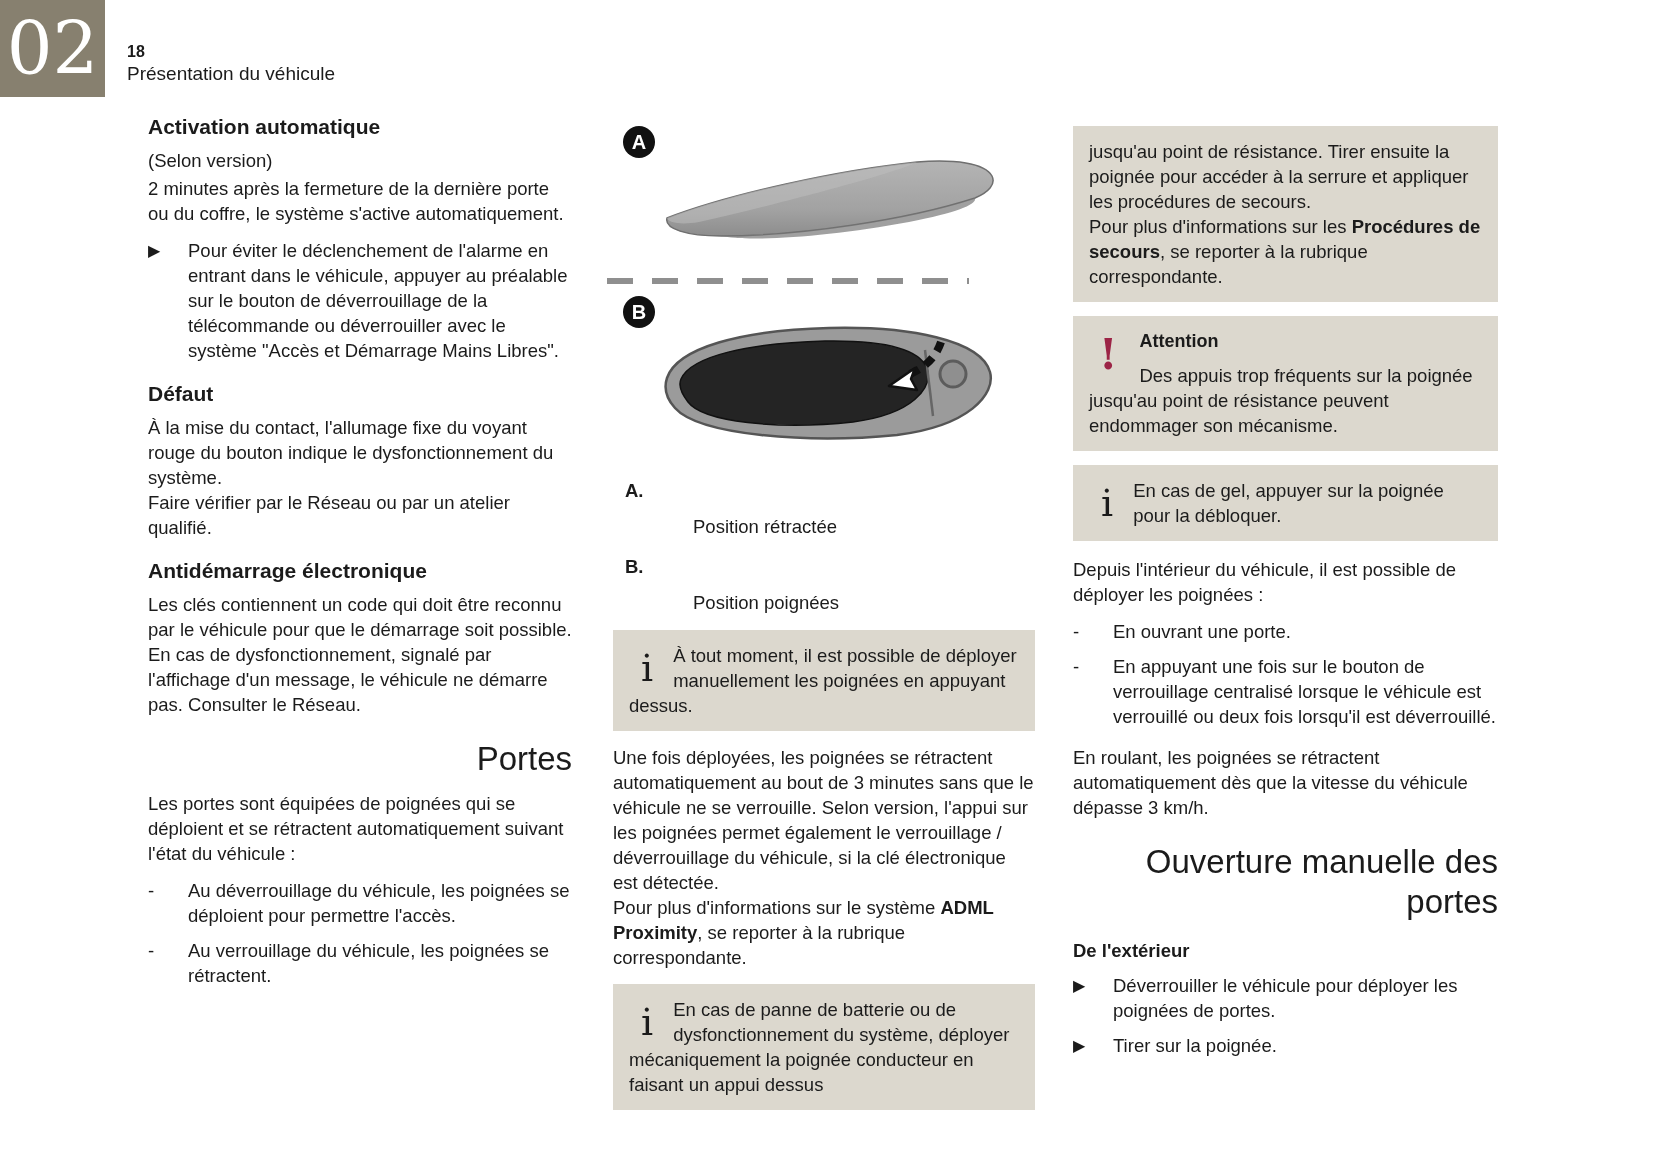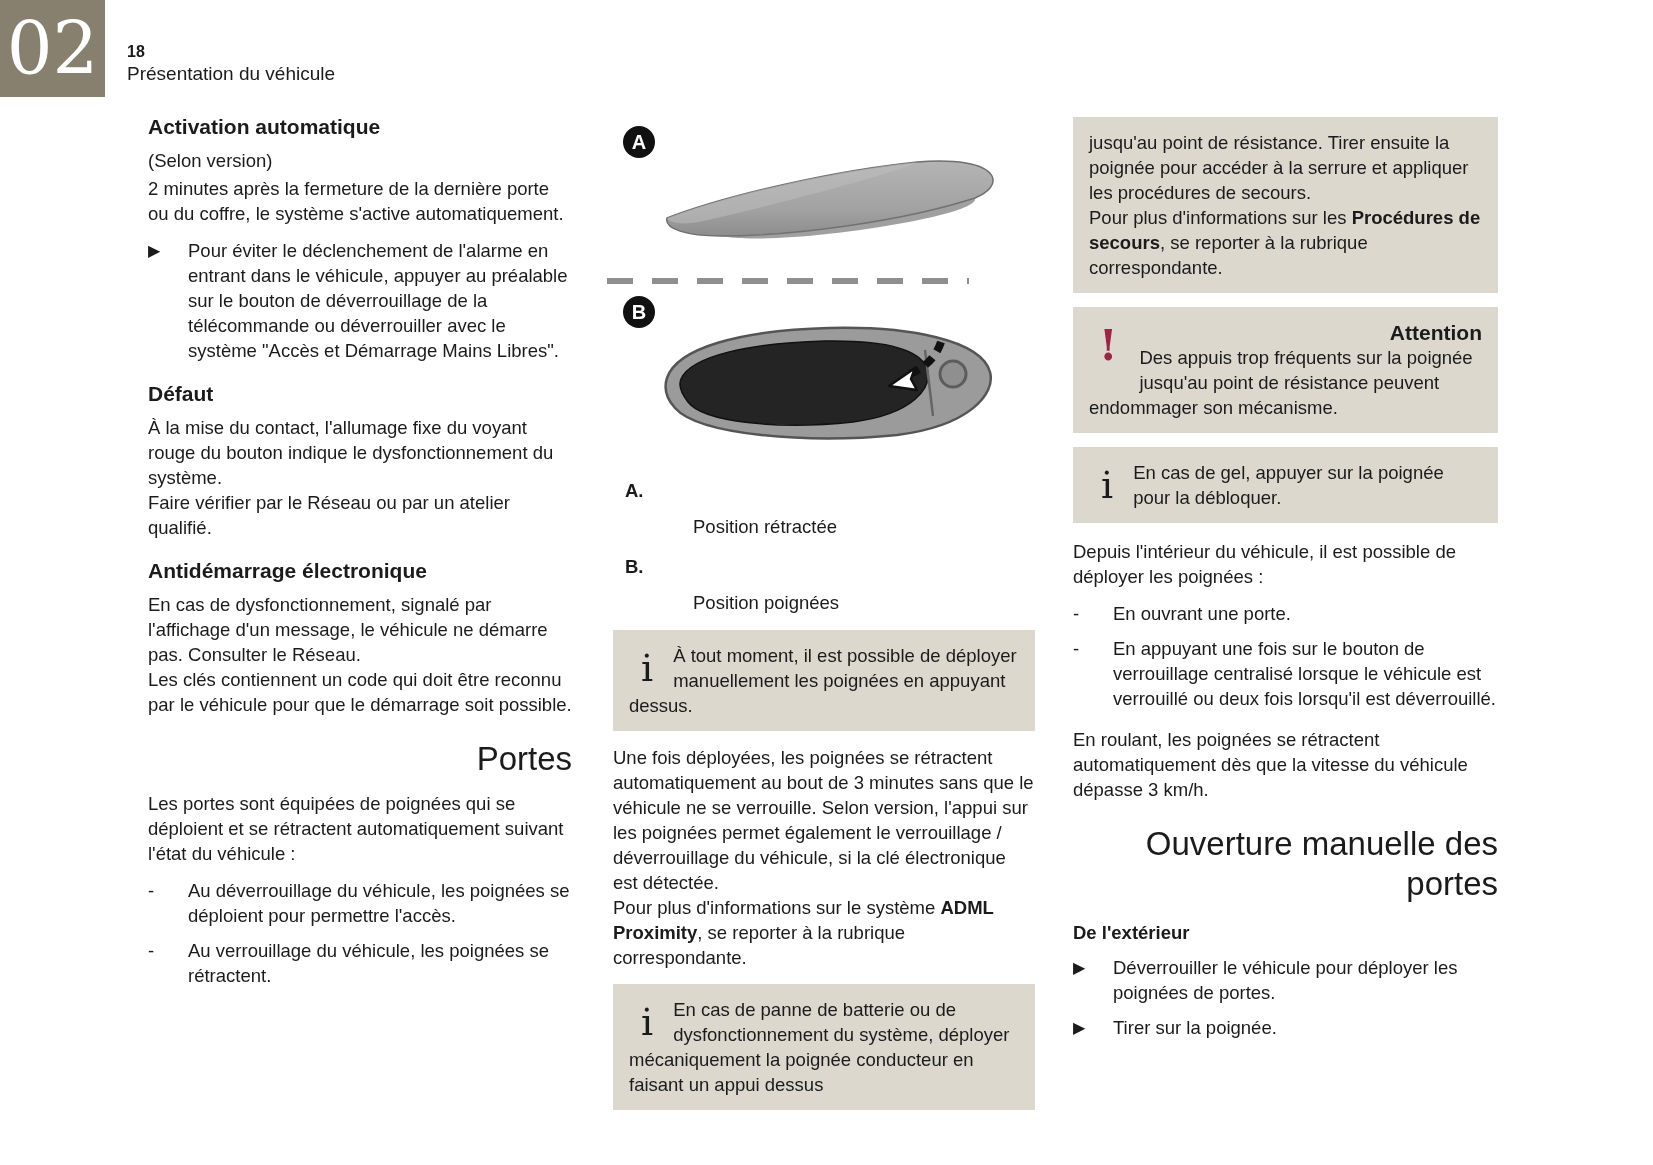--- a/index.html
+++ b/index.html
@@ -25,26 +25,26 @@
   h2{font-size:33px;line-height:40px;font-weight:400;margin:22px 0 12px;text-align:right;}
   h4{font-size:18.5px;line-height:25px;font-weight:bold;margin:16px 0 10px;}
   
   .b-item{display:flex;margin:10px 0;}
   .b-glyph{flex:0 0 40px;font-size:16px;line-height:25px;}
   .b-glyph.dash{font-size:18.5px;}
   .b-text{flex:1;font-size:18.5px;line-height:25px;}
   
   .gbox{background:#dcd8ce;padding:13px 16px;margin:14px 0;font-size:18.5px;line-height:25px;overflow:hidden;}
   .gbox p{margin:0;}
-  .gbox.first{margin-top:5px;}
+  .gbox.first{margin-top:14px;}
   .icon-i{float:left;font-family:"DejaVu Serif",serif;font-size:38px;line-height:46px;
         margin:2px 20px 2px 12px;}
   .icon-attn{float:left;font-family:"DejaVu Serif",serif;font-weight:bold;color:#9c2446;
         font-size:42px;line-height:48px;margin:2px 22px 2px 10px;}
-  .attn-title{font-weight:bold;font-size:21px;line-height:25px;text-align:right;}
+  .attn-title{font-weight:bold;font-size:18px;line-height:25px;margin-bottom:9px;}
   
   .figure{position:relative;height:352px;}
   .badge{position:absolute;width:32px;height:32px;border-radius:50%;background:#111;
         color:#fff;font-weight:bold;font-size:20px;display:flex;align-items:center;justify-content:center;}
   .badge-a{left:10px;top:14px;}
   .badge-b{left:10px;top:184px;}
   .svg-a{position:absolute;left:46px;top:34px;}
   .svg-b{position:absolute;left:44px;top:204px;}
   .dash-divider{position:absolute;left:-6px;top:166px;width:362px;height:6px;
         background:repeating-linear-gradient(90deg,#8f8f8f 0 26px,transparent 26px 45px);}
@@ -77,22 +77,22 @@
       <span class="b-glyph">▶</span>
       <span class="b-text">Pour éviter le déclenchement de l'alarme en entrant dans le véhicule, appuyer au préalable sur le bouton de déverrouillage de la télécommande ou déverrouiller avec le système "Accès et Démarrage Mains Libres".</span>
     </div>
     <h3>Défaut</h3>
     <div class="tight">
       <p>À la mise du contact, l'allumage fixe du voyant rouge du bouton indique le dysfonctionnement du système.</p>
       <p>Faire vérifier par le Réseau ou par un atelier qualifié.</p>
     </div>
     <h3>Antidémarrage électronique</h3>
     <div class="tight">
+      <p>Les clés contiennent un code qui doit être reconnu par le véhicule pour que le démarrage soit possible.</p>
       <p>En cas de dysfonctionnement, signalé par l'affichage d'un message, le véhicule ne démarre pas. Consulter le Réseau.</p>
-      <p>Les clés contiennent un code qui doit être reconnu par le véhicule pour que le démarrage soit possible.</p>
     </div>
     <h2>Portes</h2>
     <p class="mb12">Les portes sont équipées de poignées qui se déploient et se rétractent automatiquement suivant l'état du véhicule :</p>
     <div class="b-item">
       <span class="b-glyph dash">-</span>
       <span class="b-text">Au déverrouillage du véhicule, les poignées se déploient pour permettre l'accès.</span>
     </div>
     <div class="b-item">
       <span class="b-glyph dash">-</span>
       <span class="b-text">Au verrouillage du véhicule, les poignées se rétractent.</span>

